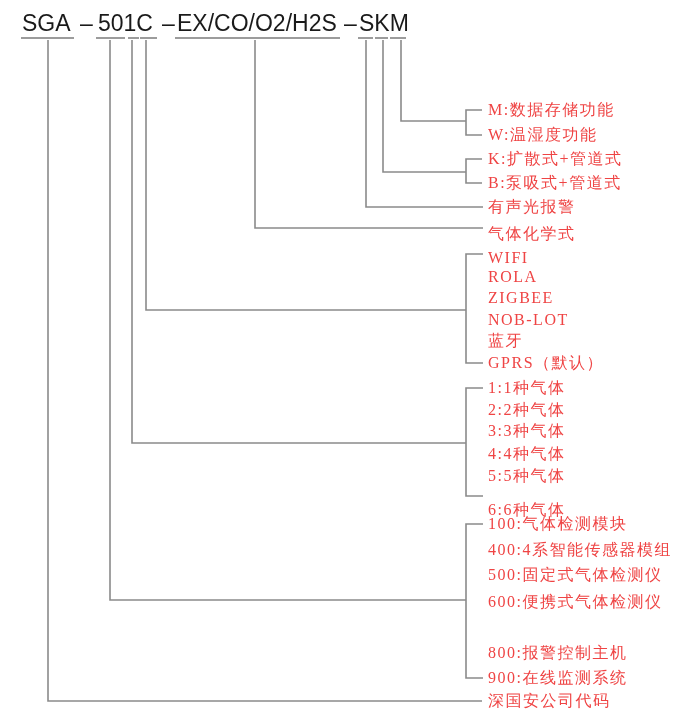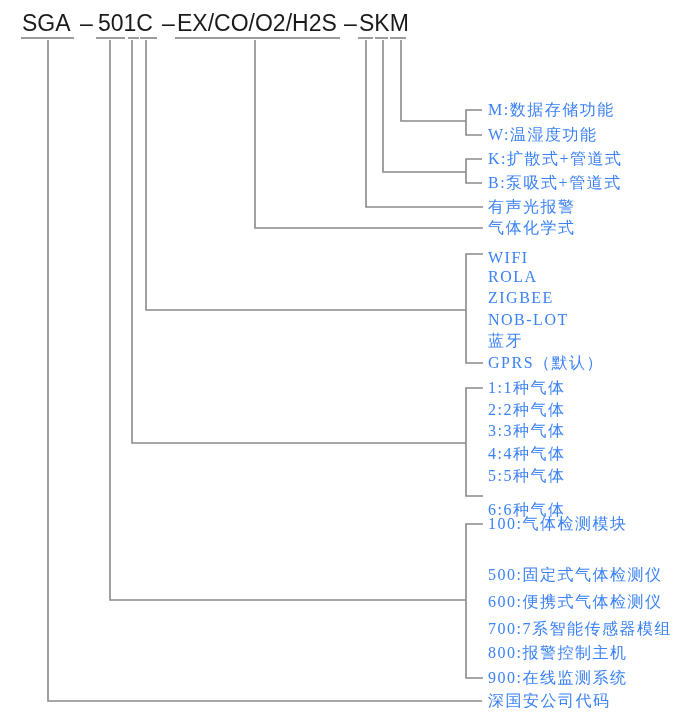--- a/index.html
+++ b/index.html
@@ -44,21 +44,21 @@
     stroke-linejoin: miter;
   }
   
   .lbl {
     position: absolute;
     left: 488px;
     transform: translateY(-50%);
     font-size: 16px;
     line-height: 1;
     letter-spacing: 1.5px;
-    color: #3b82f6;
+    color: #ef4444;
     white-space: nowrap;
   }
 </style>
 </head>
 <body>
 
 <div class="canvas">
 
   <span class="tseg" style="left:22px">SGA</span>
   <span class="tseg" style="left:80px">–</span>
@@ -94,38 +94,38 @@
   </svg>
 
   <div class="lbl" style="top:110px">M:数据存储功能</div>
   <div class="lbl" style="top:135px">W:温湿度功能</div>
 
   <div class="lbl" style="top:183px">B:泵吸式+管道式</div>
   <div class="lbl" style="top:159px">K:扩散式+管道式</div>
 
   <div class="lbl" style="top:207px">有声光报警</div>
 
-  <div class="lbl" style="top:228px">气体化学式</div>
+  <div class="lbl" style="top:234px">气体化学式</div>
 
   <div class="lbl" style="top:258px">WIFI</div>
   <div class="lbl" style="top:277px">ROLA</div>
   <div class="lbl" style="top:298px">ZIGBEE</div>
   <div class="lbl" style="top:320px">NOB-LOT</div>
   <div class="lbl" style="top:341px">蓝牙</div>
   <div class="lbl" style="top:363px">GPRS（默认）</div>
 
   <div class="lbl" style="top:388px">1:1种气体</div>
   <div class="lbl" style="top:410px">2:2种气体</div>
   <div class="lbl" style="top:431px">3:3种气体</div>
   <div class="lbl" style="top:454px">4:4种气体</div>
   <div class="lbl" style="top:476px">5:5种气体</div>
   <div class="lbl" style="top:510px">6:6种气体</div>
 
   <div class="lbl" style="top:524px">100:气体检测模块</div>
+  <div class="lbl" style="top:550px">400:4系智能传感器模组</div>
   <div class="lbl" style="top:575px">500:固定式气体检测仪</div>
   <div class="lbl" style="top:602px">600:便携式气体检测仪</div>
-  <div class="lbl" style="top:629px">700:7系智能传感器模组</div>
   <div class="lbl" style="top:653px">800:报警控制主机</div>
   <div class="lbl" style="top:678px">900:在线监测系统</div>
 
   <div class="lbl" style="top:701px">深国安公司代码</div>
 
 </div>
 
 </body></html>

